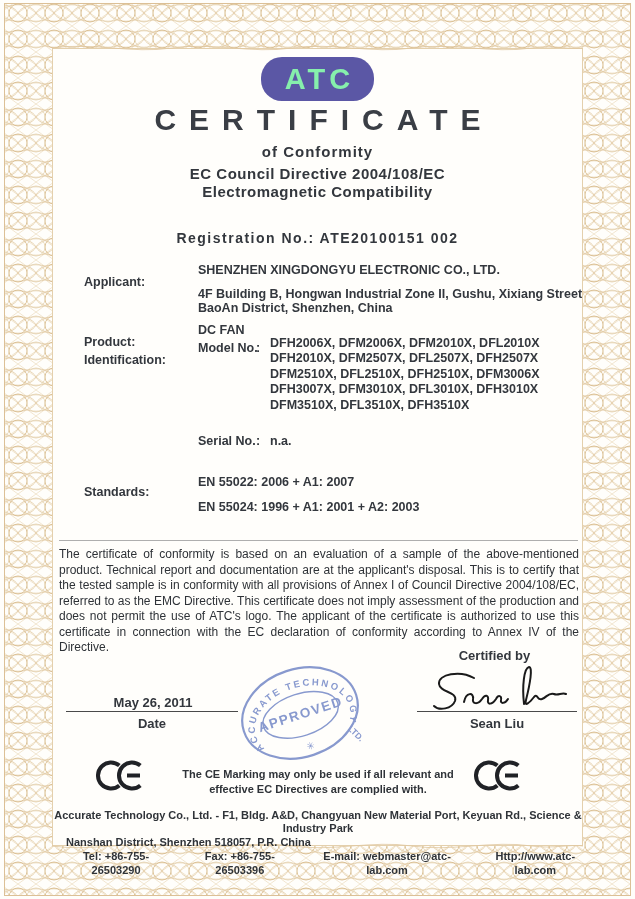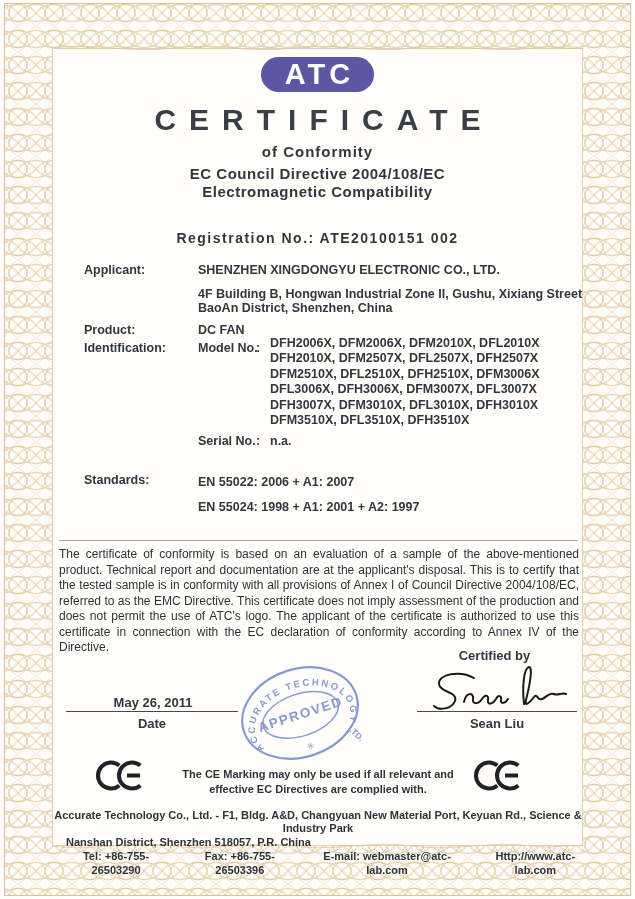--- a/index.html
+++ b/index.html
@@ -6,33 +6,33 @@
   .page{
     position:relative; width:635px; height:899px; margin:0 auto;
     background:#fffefb; overflow:hidden;
     font-family:"Liberation Sans","DejaVu Sans",sans-serif;
     color:#33373d;
   }
   .abs{position:absolute;}
   .ctr{left:0;width:635px;text-align:center;}
   
   .logo{
-    left:261px; top:57px; width:113px; height:35px;
+    left:261px; top:57px; width:113px; height:44px;
     background:#5b57a5; border-radius:21px;
     display:flex; align-items:center; justify-content:center;
-    color:#ffffff; font-weight:bold; font-size:29px; letter-spacing:4px;
+    color:#86efac; font-weight:bold; font-size:29px; letter-spacing:4px;
     padding-left:4px; box-sizing:border-box;
   }
   .title{top:103px; font-size:30px; font-weight:bold; letter-spacing:13px; padding-left:13px; box-sizing:border-box; color:#3a3e45;}
   .subtitle{top:143px; font-size:15px; font-weight:bold; letter-spacing:1px;}
   .dir1{top:165px; font-size:15px; font-weight:bold; letter-spacing:0.5px;}
   .dir2{top:183px; font-size:15px; font-weight:bold; letter-spacing:0.5px;}
   .regno{top:230px; font-size:14px; font-weight:bold; letter-spacing:1.5px;}
   
-  .lbl{left:84px; font-size:12.5px; font-weight:bold;}
+  .lbl{left:84px; font-size:12.5px; font-weight:bold;margin-top:12px;}
   .val{left:198px; font-size:12.5px; font-weight:bold;}
   .colon{left:256px; font-size:12.5px; font-weight:bold;}
   .modelcol{left:270px; font-size:12.5px; font-weight:bold; line-height:15.4px; width:320px;}
   
   .sep{left:59px; top:540px; width:519px; height:1px; background:#aeaeae;}
   .bodytext{
     left:59px; top:547px; width:520px;
     font-size:12px; line-height:15.5px; text-align:justify; color:#2e3237;
   }
   
@@ -90,31 +90,30 @@
 
   <div class="abs lbl" style="top:323px;">Product:</div>
   <div class="abs val" style="top:323px;">DC FAN</div>
   <div class="abs lbl" style="top:341px;">Identification:</div>
   <div class="abs val" style="top:341px;">Model No.</div>
   <div class="abs colon" style="top:341px;">:</div>
   <div class="abs modelcol" style="top:336px;">
     <div>DFH2006X, DFM2006X, DFM2010X, DFL2010X</div>
     <div>DFH2010X, DFM2507X, DFL2507X, DFH2507X</div>
     <div>DFM2510X, DFL2510X, DFH2510X, DFM3006X</div>
-    <div>DFL3006X, DFH3006X, DFM3007X, DFL3007X</div>
     <div>DFH3007X, DFM3010X, DFL3010X, DFH3010X</div>
     <div>DFM3510X, DFL3510X, DFH3510X</div>
   </div>
   <div class="abs val" style="top:434px;">Serial No.</div>
   <div class="abs colon" style="top:434px;">:</div>
   <div class="abs" style="left:270px;top:434px;font-size:12.5px;font-weight:bold;">n.a.</div>
 
   <div class="abs lbl" style="top:473px;">Standards:</div>
   <div class="abs val" style="top:475px;">EN 55022: 2006 + A1: 2007</div>
-  <div class="abs val" style="top:500px;">EN 55024: 1998 + A1: 2001 + A2: 1997</div>
+  <div class="abs val" style="top:500px;">EN 55024: 1996 + A1: 2001 + A2: 2003</div>
 
   <div class="abs sep"></div>
   <div class="abs bodytext">The certificate of conformity is based on an evaluation of a sample of the above-mentioned product. Technical report and documentation are at the applicant's disposal. This is to certify that the tested sample is in conformity with all provisions of Annex I of Council Directive 2004/108/EC, referred to as the EMC Directive. This certificate does not imply assessment of the production and does not permit the use of ATC's logo. The applicant of the certificate is authorized to use this certificate in connection with the EC declaration of conformity according to Annex IV of the Directive.</div>
 
   <div class="abs certby">Certified by</div>
 
   <svg class="abs" style="left:420px;top:660px;" width="155" height="52" viewBox="0 0 155 52" aria-hidden="true">
     <g fill="none" stroke="#1a1a1a" stroke-width="2" stroke-linecap="round">
       <path d="M54,18 C40,10 18,14 19,24 C20,33 38,31 35,41 C32,49 19,51 14,46"></path>
       <path d="M44,42 C46,32 54,32 53,39 C52,44 58,45 62,39 C65,34 69,35 68,40 C67,45 72,45 76,39 C78,35 82,35 81,40 C80,44 85,44 88,39"></path>

